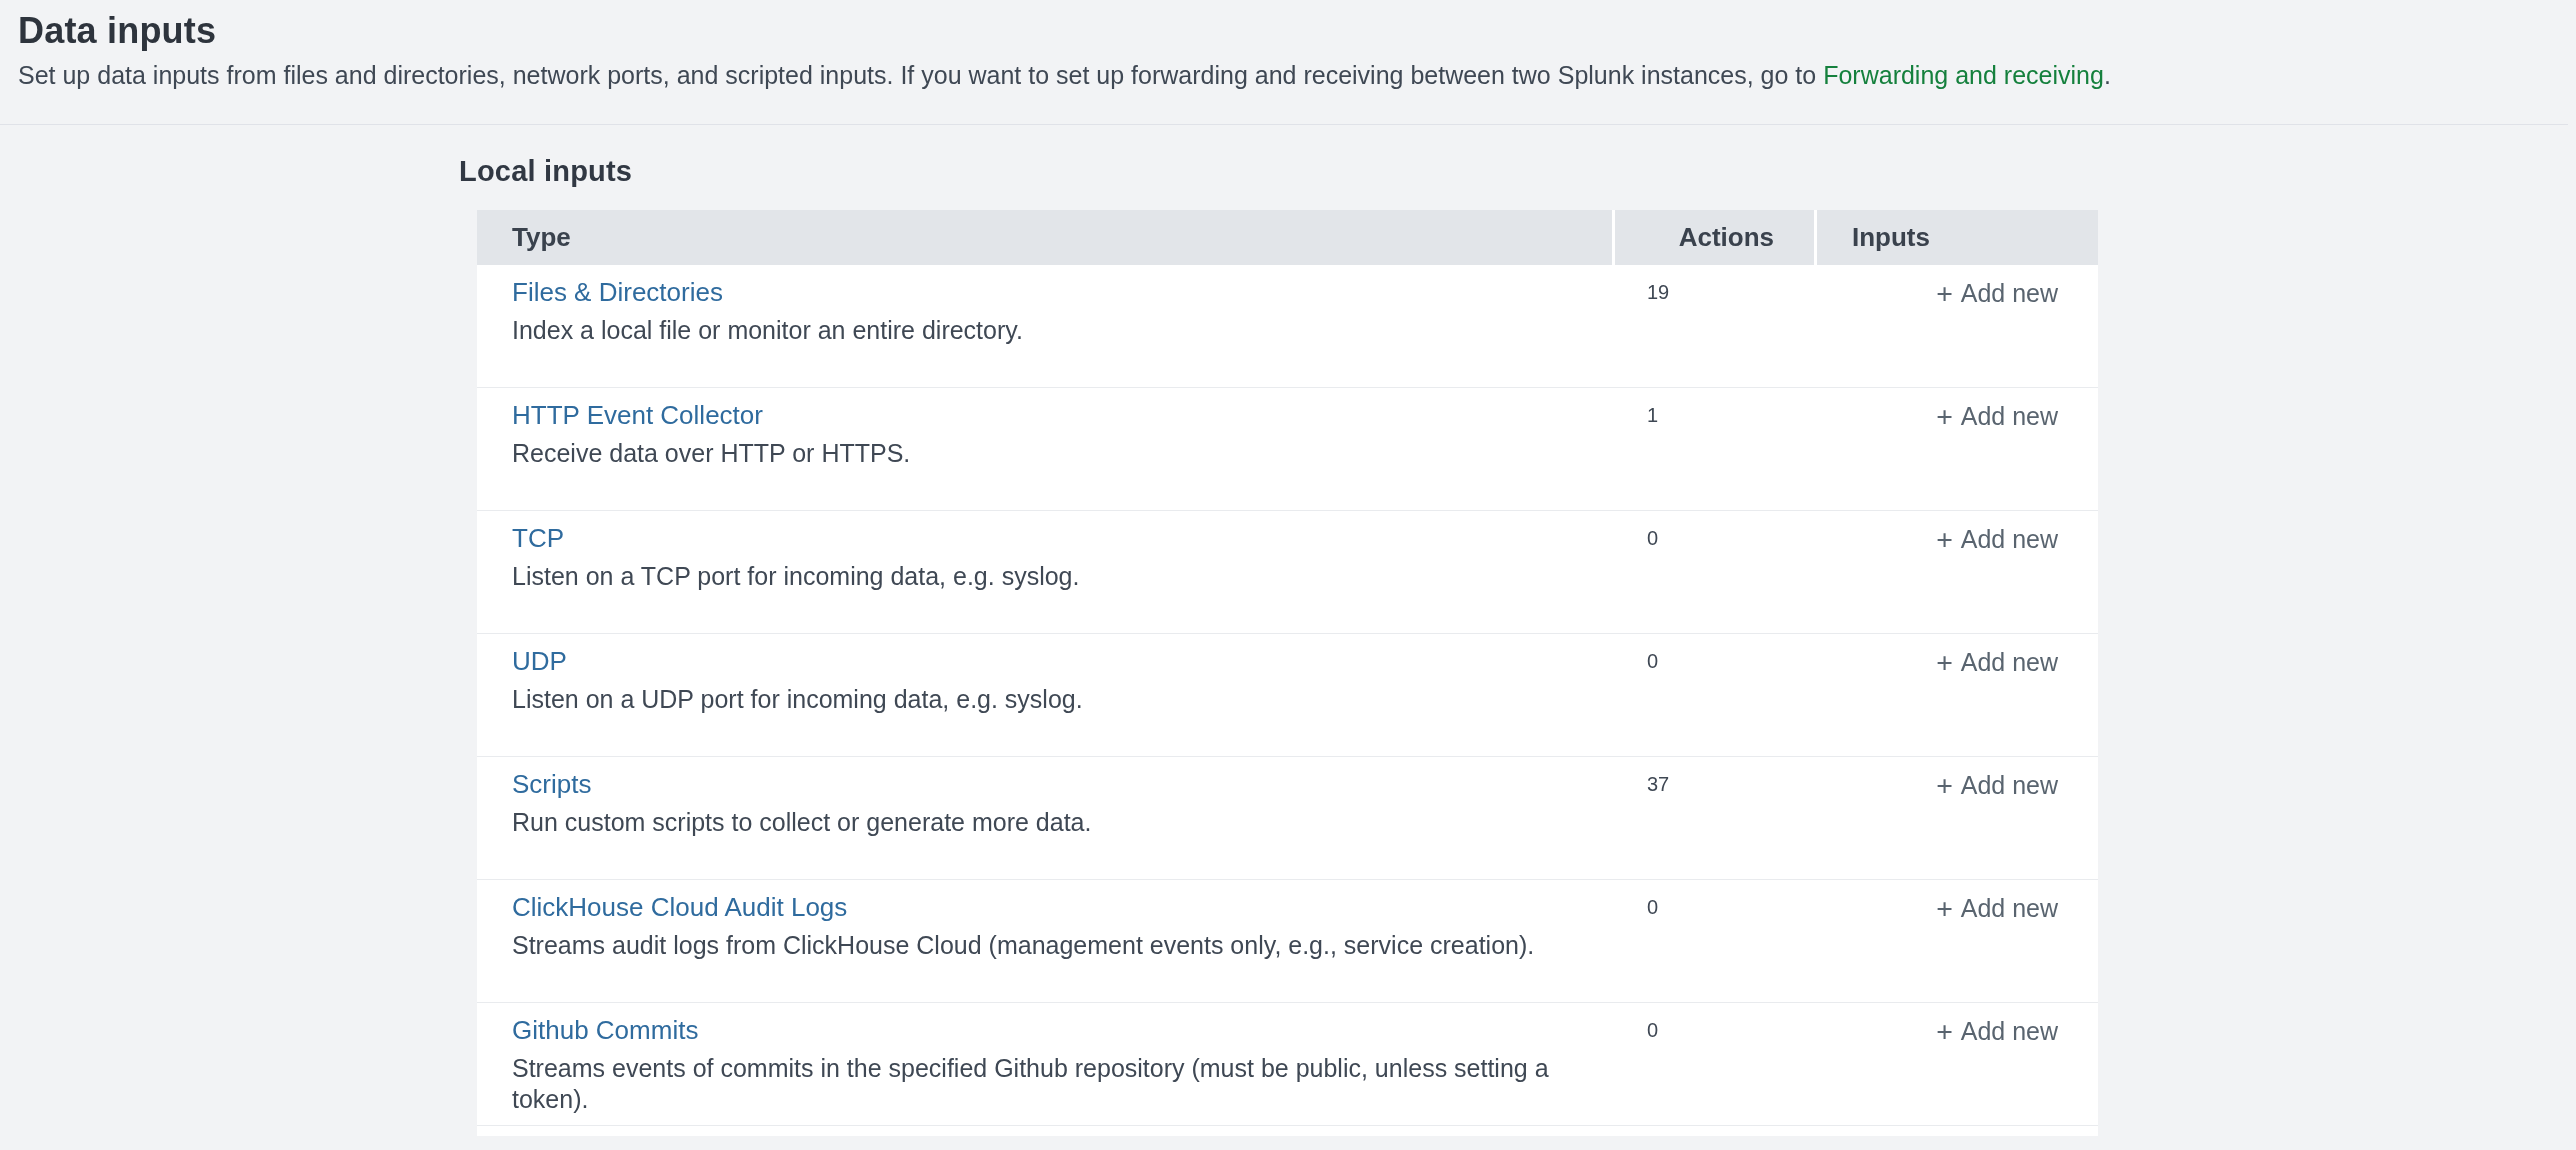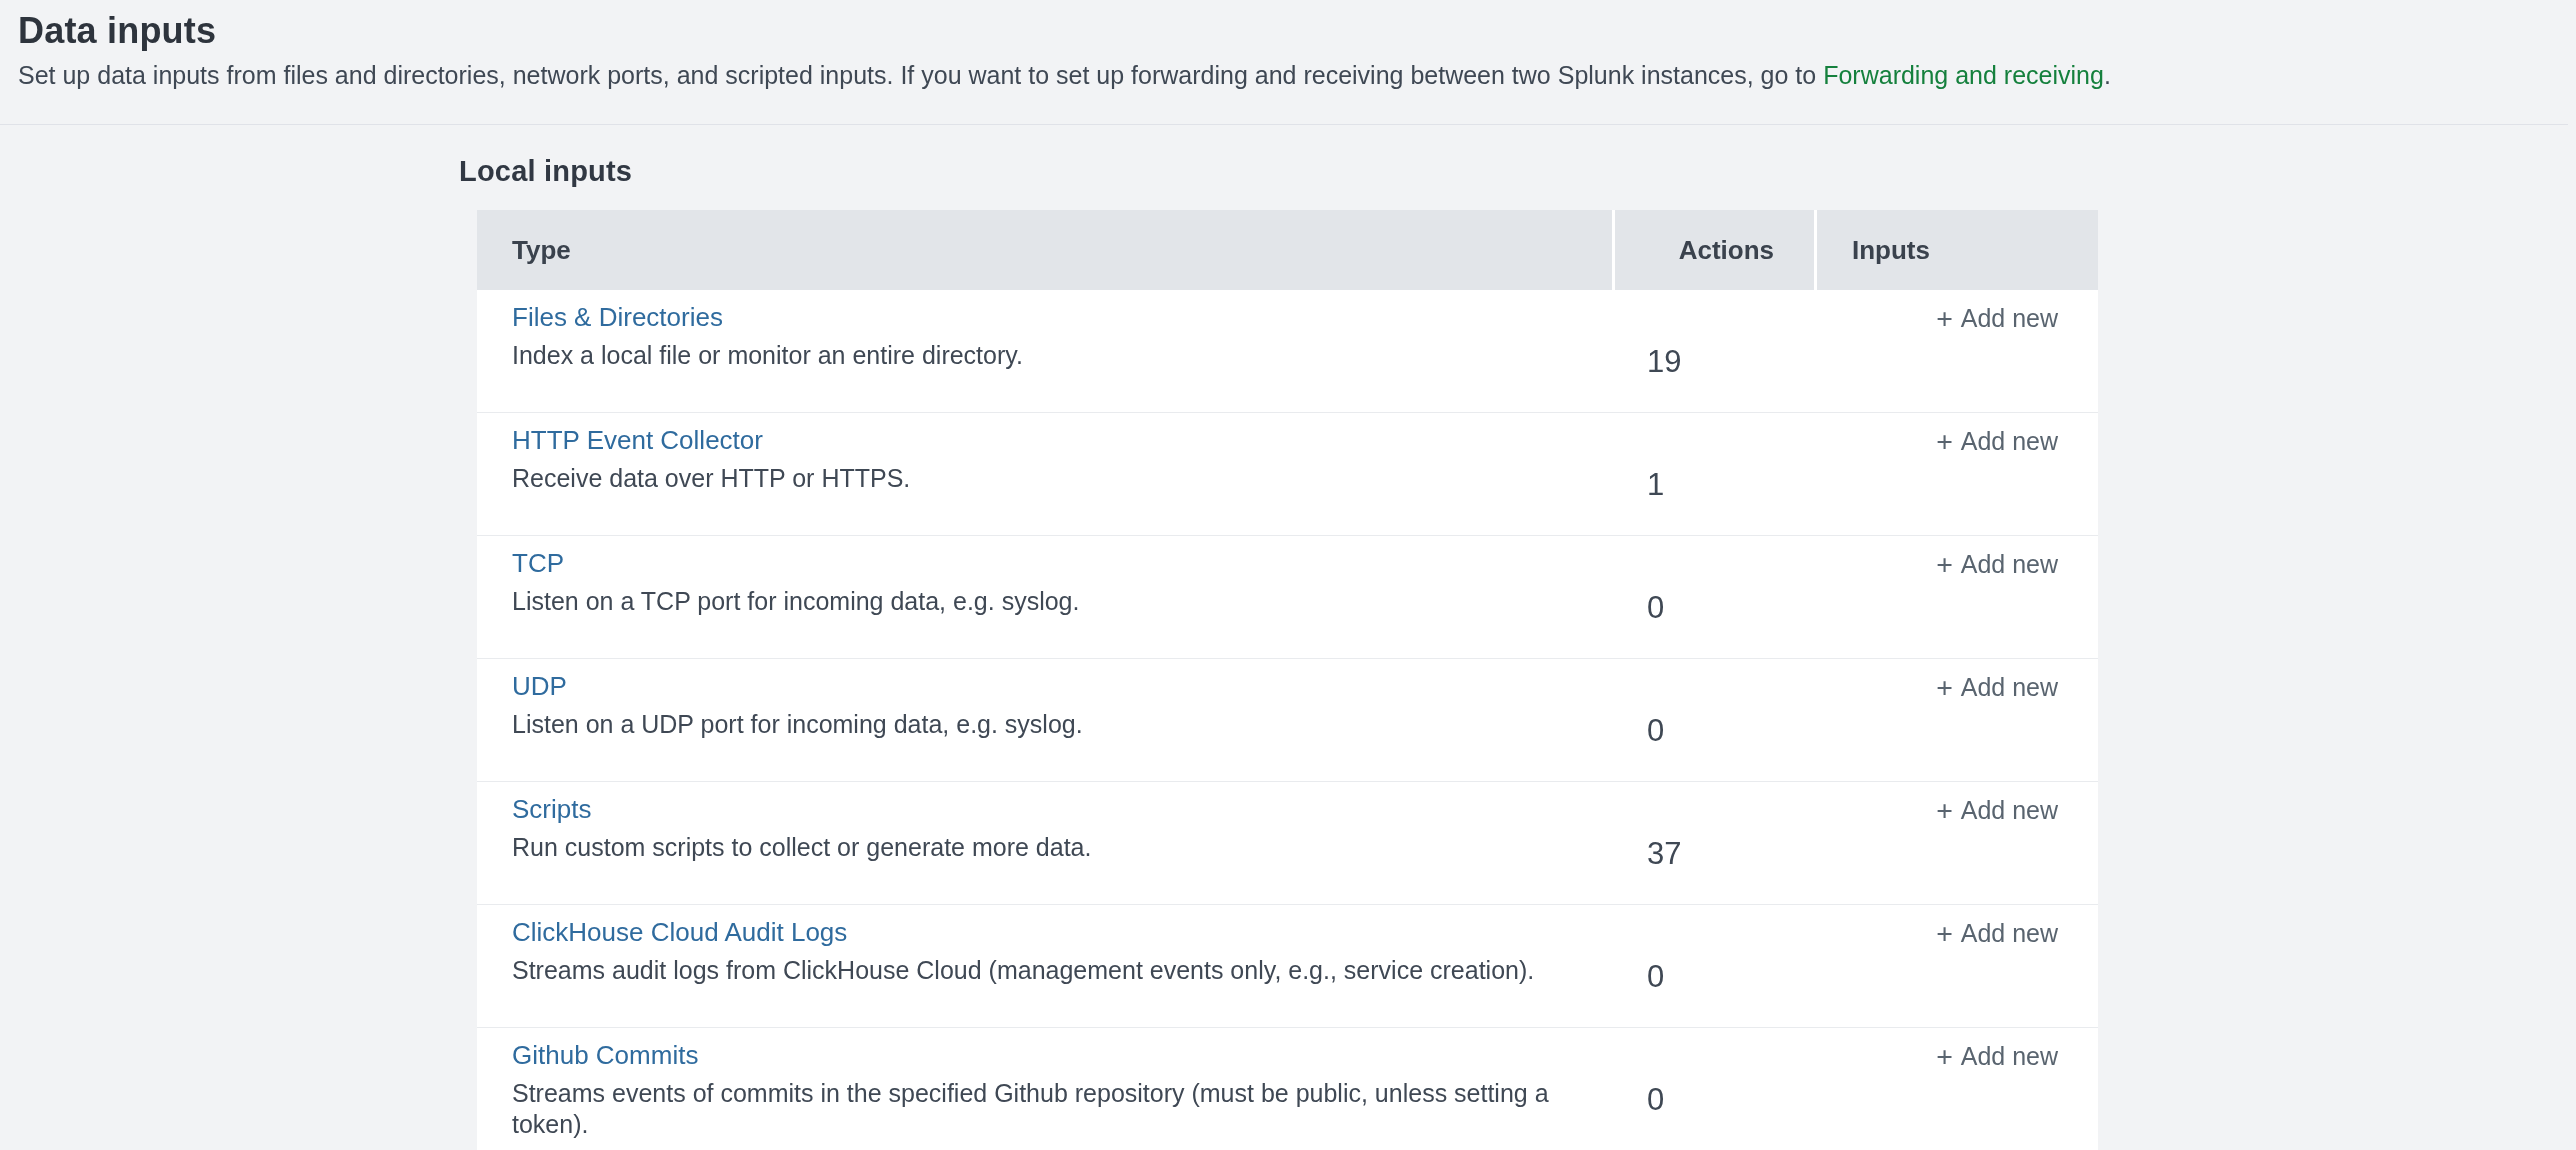--- a/index.html
+++ b/index.html
@@ -38,21 +38,21 @@
 
   
   .inputs-table {
     position: absolute; left: 477px; top: 210px; width: 1621px;
     background: #ffffff;
   }
   .thead, .trow {
     display: grid;
     grid-template-columns: 1135px 202px 284px;
   }
-  .thead { height: 80px; }
+  .thead { height: 55px; }
   .th {
     background: #e2e5e9;
     display: flex; align-items: center;
     font-size: 26px; font-weight: 700; color: #3a424d;
     padding-left: 35px;
   }
   .th.col-inputs, .th.col-actions { border-left: 3.5px solid #ffffff; }
   .th.col-actions { justify-content: flex-end; padding-left: 0; padding-right: 40px; }
 
   .trow {
@@ -62,21 +62,21 @@
   .td { padding-top: 12px; }
   .td.cell-type { padding-left: 35px; }
   .type-link {
     display: inline-block;
     font-size: 26px; line-height: 31px; color: #2f6b9e;
     text-decoration: none; cursor: pointer;
   }
   .type-desc {
     margin-top: 7px; font-size: 25px; line-height: 31px; color: #3f4854;
   }
-  .td.cell-inputs { padding-left: 35px; font-size: 31px; line-height: 31px; color: #3f4854; margin-top: 44px; }
+  .td.cell-inputs { padding-left: 35px; font-size: 20px; line-height: 31px; color: #3f4854; }
   .td.cell-actions { text-align: right; padding-right: 40px; text-decoration: underline; }
   .add-new {
     display: inline-block;
     font-size: 25px; line-height: 31px; color: #59646f;
     text-decoration: none; cursor: pointer; white-space: nowrap;
   }
   .add-new .plus { font-size: 28.5px; font-weight: 400; margin-right: 7.8px; position: relative; top: 0.9px; }
 
   .table-bottom-sliver { height: 10.4px; background: #ffffff; }
 </style>

